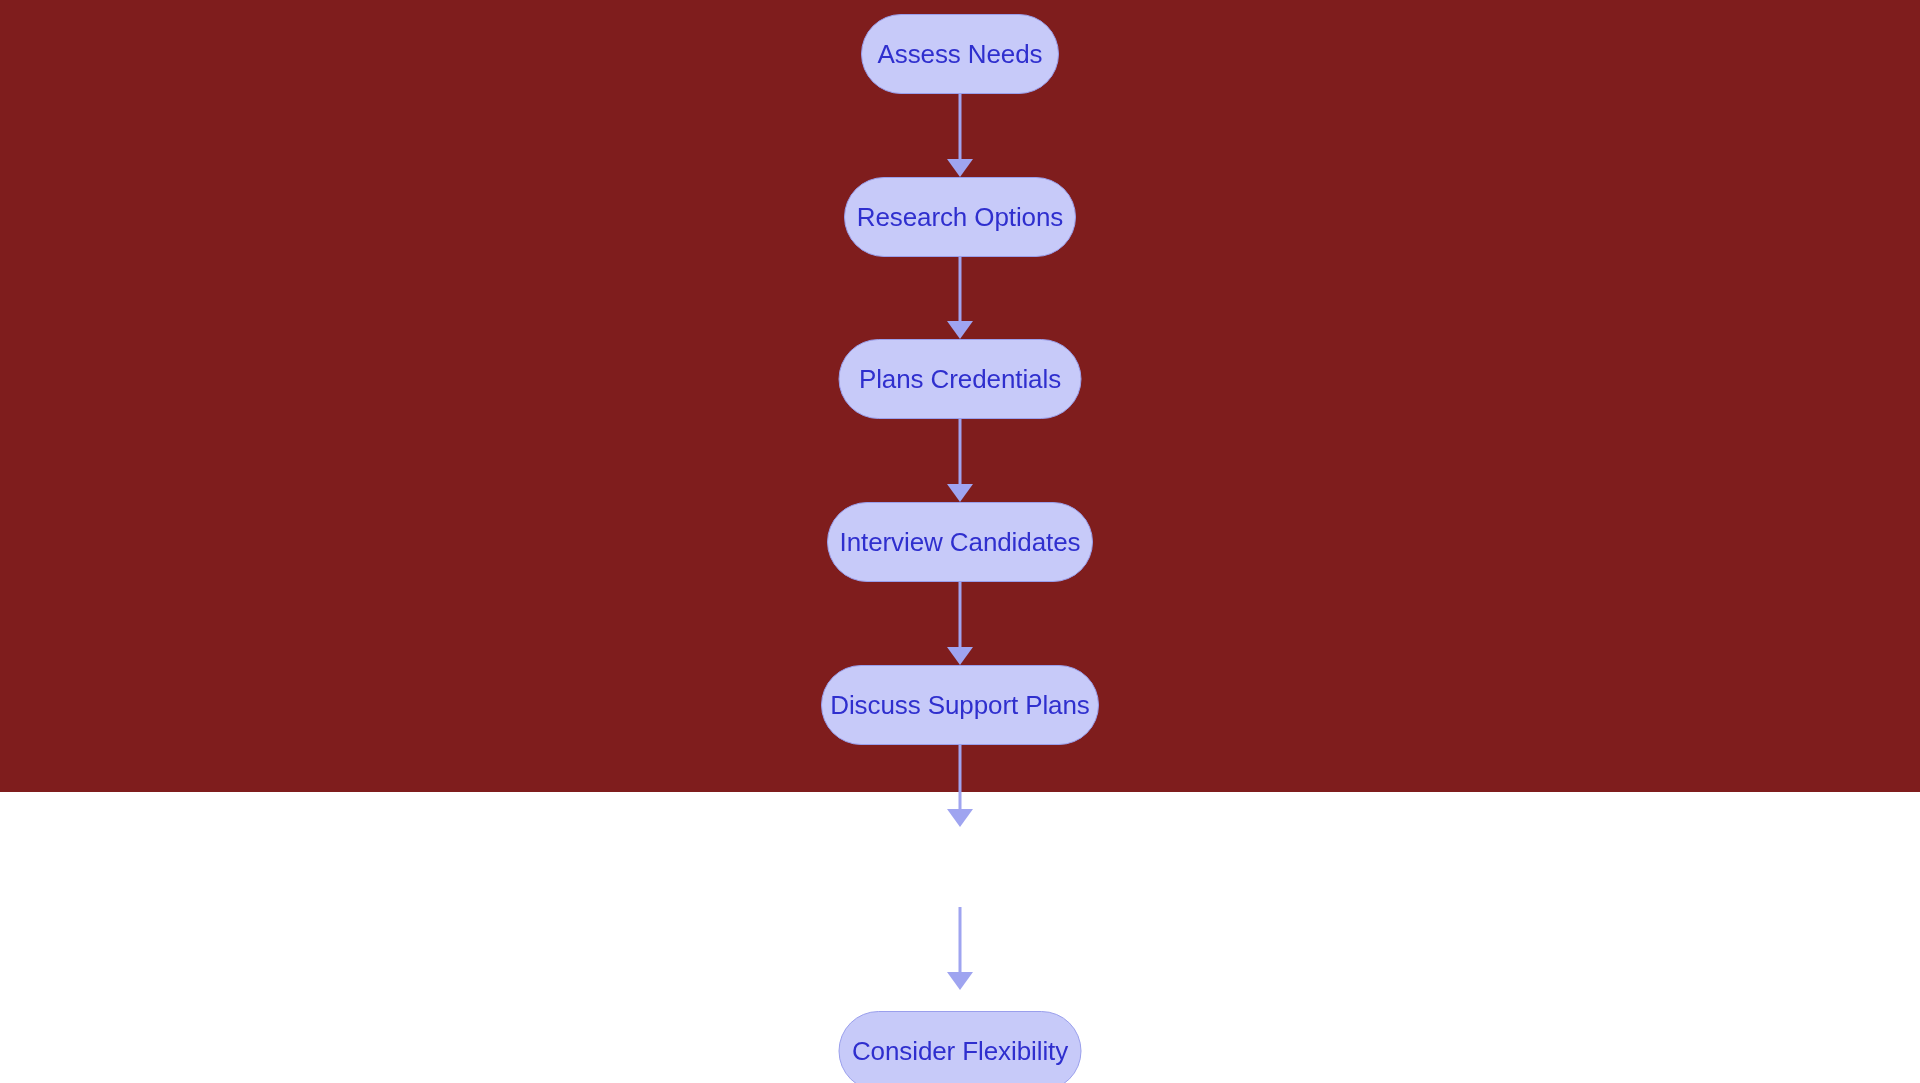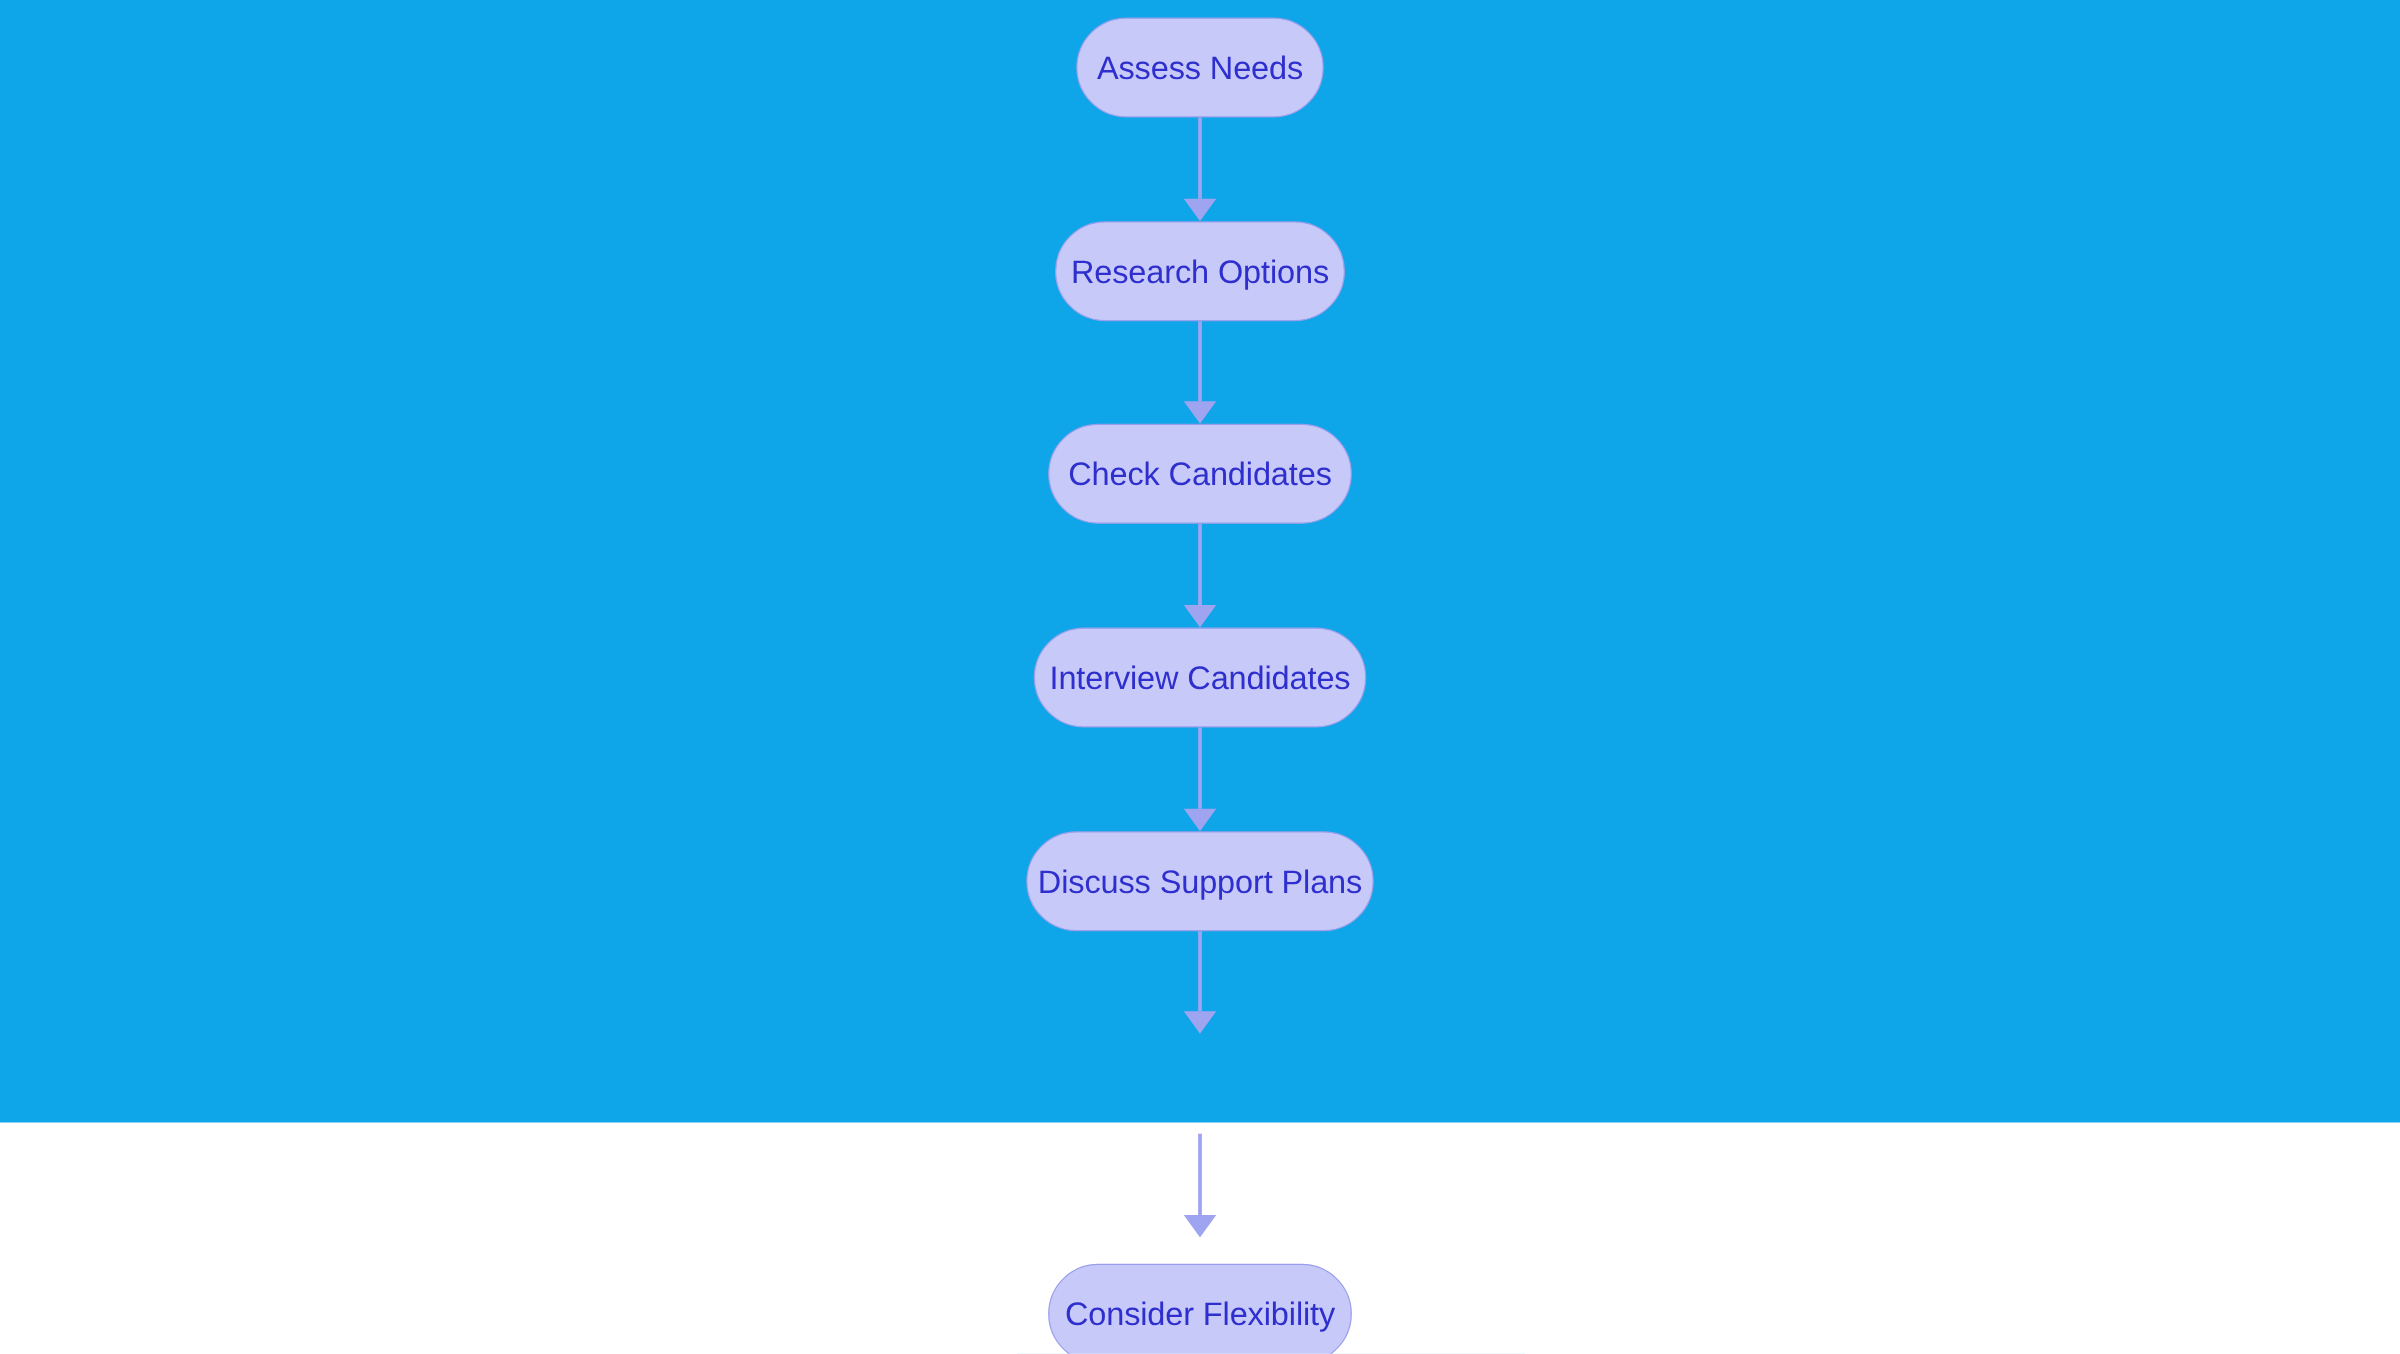--- a/index.html
+++ b/index.html
@@ -9,22 +9,22 @@
   }
   body {
     width: 1920px;
     height: 1083px;
     font-family: "Liberation Sans", sans-serif;
     overflow: hidden;
   }
   #flowchart-canvas {
     position: relative;
     width: 1920px;
-    height: 898px;
-    background: #0ea5e9;
+    height: 792px;
+    background: #7f1d1d;
   }
   .flow-column {
     position: absolute;
     left: 0;
     top: 0;
     width: 1920px;
     height: 1083px;
   }
   .node {
     position: absolute;
@@ -91,21 +91,21 @@
     <div class="node" style="width:232px; top:177px;align-items:center;">
       <span class="node-label">Research Options</span>
     </div>
 
     <div class="connector" style="top:257px; height:82px;">
       <div class="connector-line" style="height:64px;"></div>
       <div class="connector-head"></div>
     </div>
 
     <div class="node" style="width:243px; top:339px;">
-      <span class="node-label">Check Candidates</span>
+      <span class="node-label">Plans Credentials</span>
     </div>
 
     <div class="connector" style="top:419px; height:83px;">
       <div class="connector-line" style="height:65px;"></div>
       <div class="connector-head"></div>
     </div>
 
     <div class="node" style="width:266px; top:502px;">
       <span class="node-label">Interview Candidates</span>
     </div>

